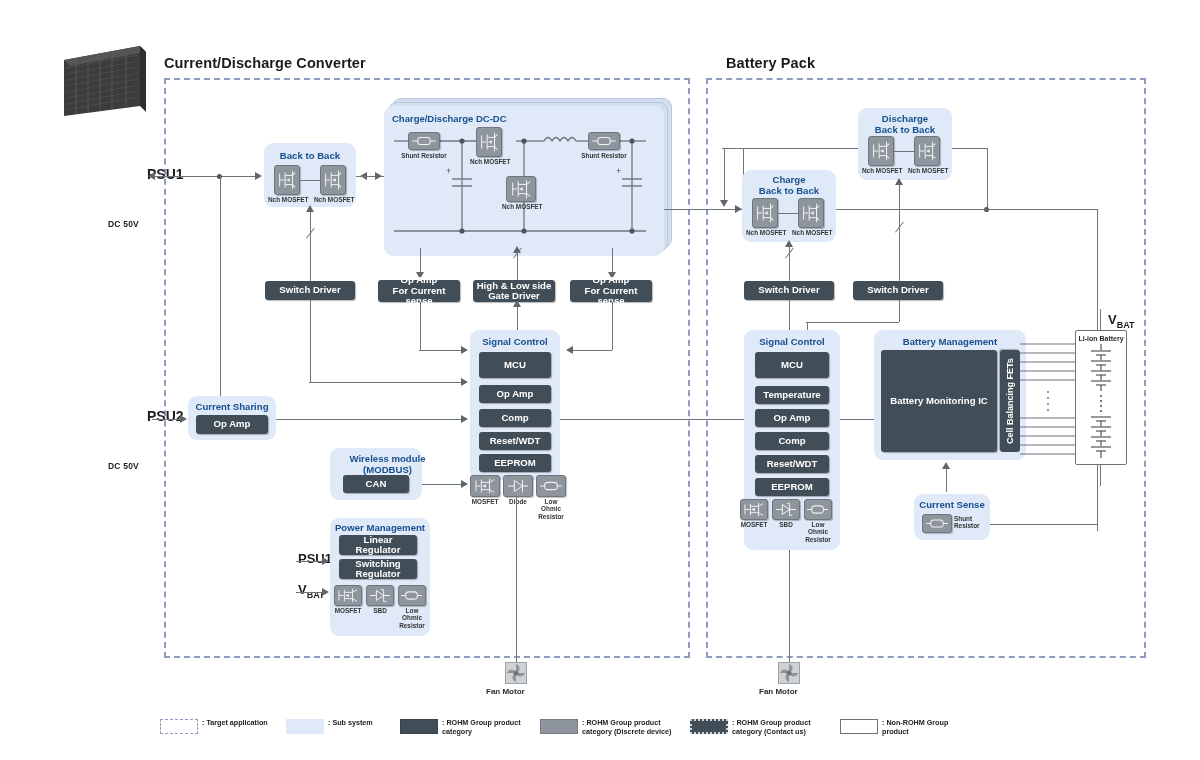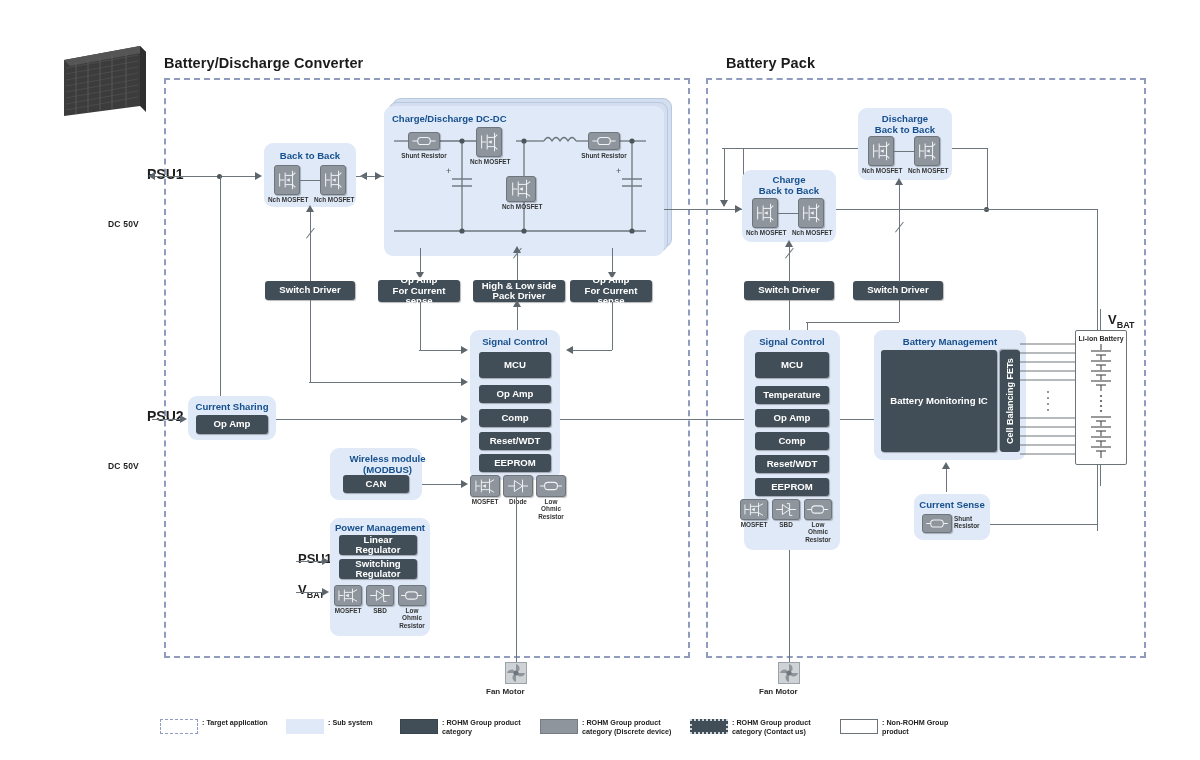--- a/index.html
+++ b/index.html
@@ -96,21 +96,21 @@
       <line x1="24" y1="42" x2="96" y2="29"></line>
         <line x1="24" y1="48" x2="96" y2="35"></line>
       <line x1="24" y1="54" x2="96" y2="41"></line>
         <line x1="24" y1="60" x2="96" y2="47"></line>
       <line x1="24" y1="66" x2="96" y2="53"></line>
         <line x1="24" y1="72" x2="96" y2="59"></line>
     </g>
   </g>
 </svg>
 
-<div class="zone-title" style="left:164px;top:55px;">Battery/Discharge Converter</div>
+<div class="zone-title" style="left:164px;top:55px;">Current/Discharge Converter</div>
 <div class="zone" style="left:164px;top:78px;width:526px;height:580px;"></div>
 
 <div class="zone-title" style="left:706px;top:55px;margin-left:20px;">Battery Pack</div>
 <div class="zone" style="left:706px;top:78px;width:440px;height:580px;"></div>
 
 <div class="port" style="left:107px;top:166px;">
   <span>PSU1</span>
 </div>
 <div class="port-sm" style="left:108px;top:183px;">DC 50V</div>
 
@@ -285,23 +285,23 @@
 <div class="wire-h" style="left:664px;top:209px;width:80px;"></div>
 <div class="wire-v" style="left:742.5px;top:148px;height:62px;"></div>
 
 <div class="dark" style="left:265px;top:281px;width:90px;height:19px;">Switch Driver</div>
 
 <div class="dark" style="left:378px;top:280px;width:82px;height:22px;flex-direction:column;">
   <span>Op Amp</span>
   <span>For Current sense</span>
 </div>
 
-<div class="dark" style="left:473px;top:280px;width:92px;height:22px;flex-direction:column;">
+<div class="dark" style="left:473px;top:280px;width:82px;height:22px;flex-direction:column;">
   <span>High &amp; Low side</span>
-  <span>Pack Driver</span>
+  <span>Gate Driver</span>
 </div>
 
 <div class="dark" style="left:570px;top:280px;width:82px;height:22px;flex-direction:column;">
   <span>Op Amp</span>
   <span>For Current sense</span>
 </div>
 
 <div class="wire-v" style="left:419.5px;top:302px;height:48px;"></div>
 <div class="wire-h" style="left:419px;top:350px;width:46px;"></div>
 <div class="arrow ar-r" style="left:461px;top:346px;"></div>

